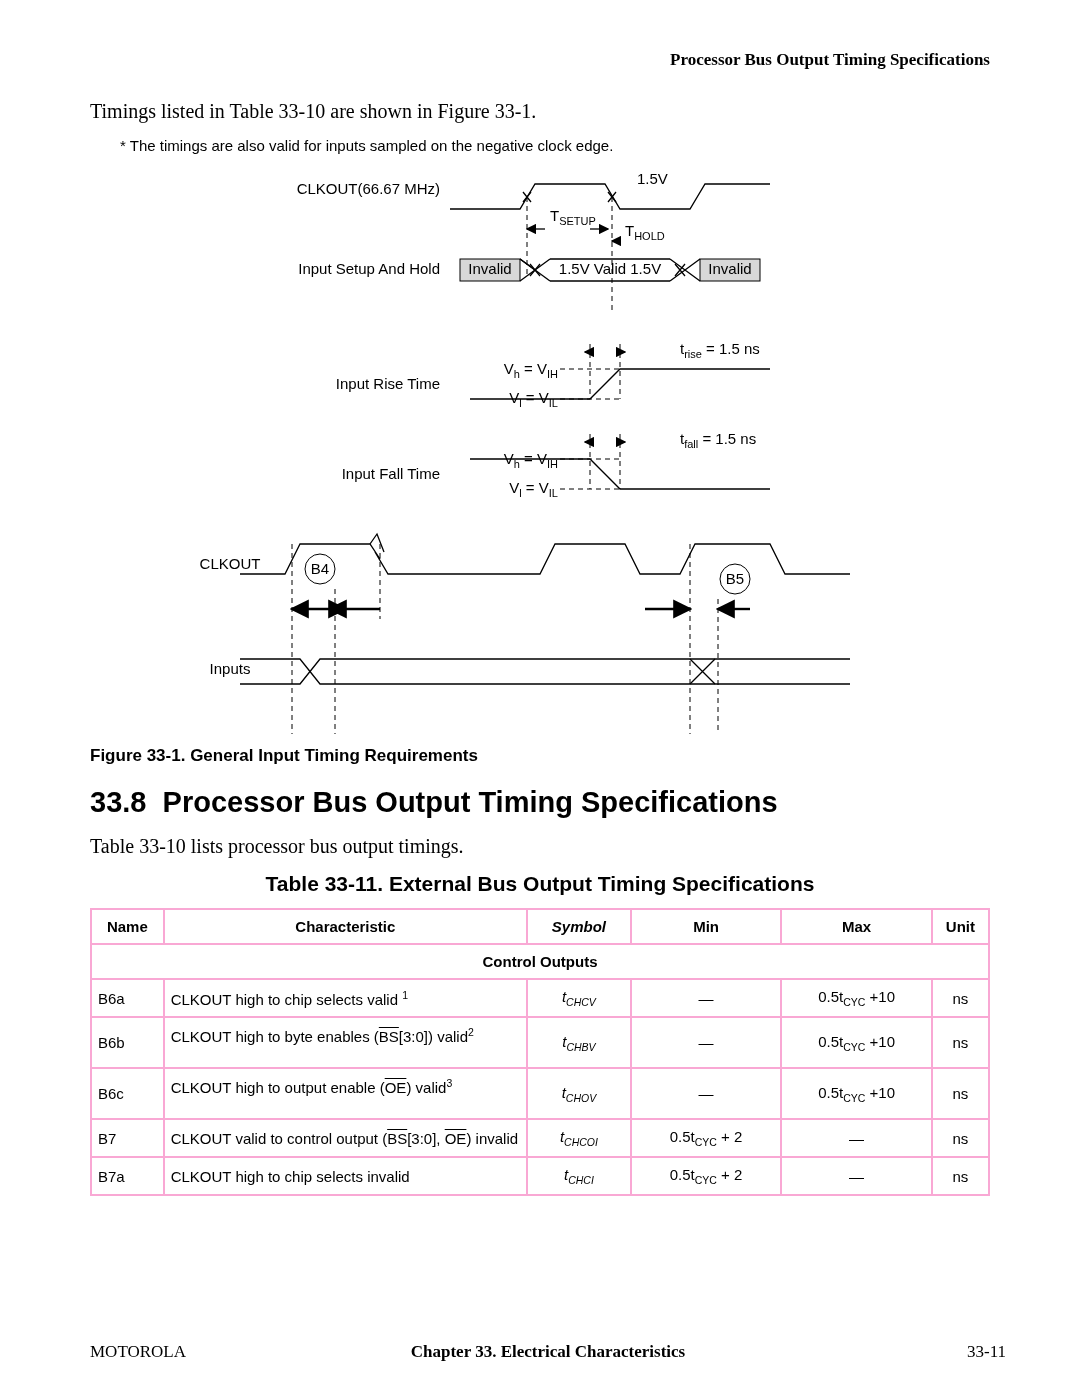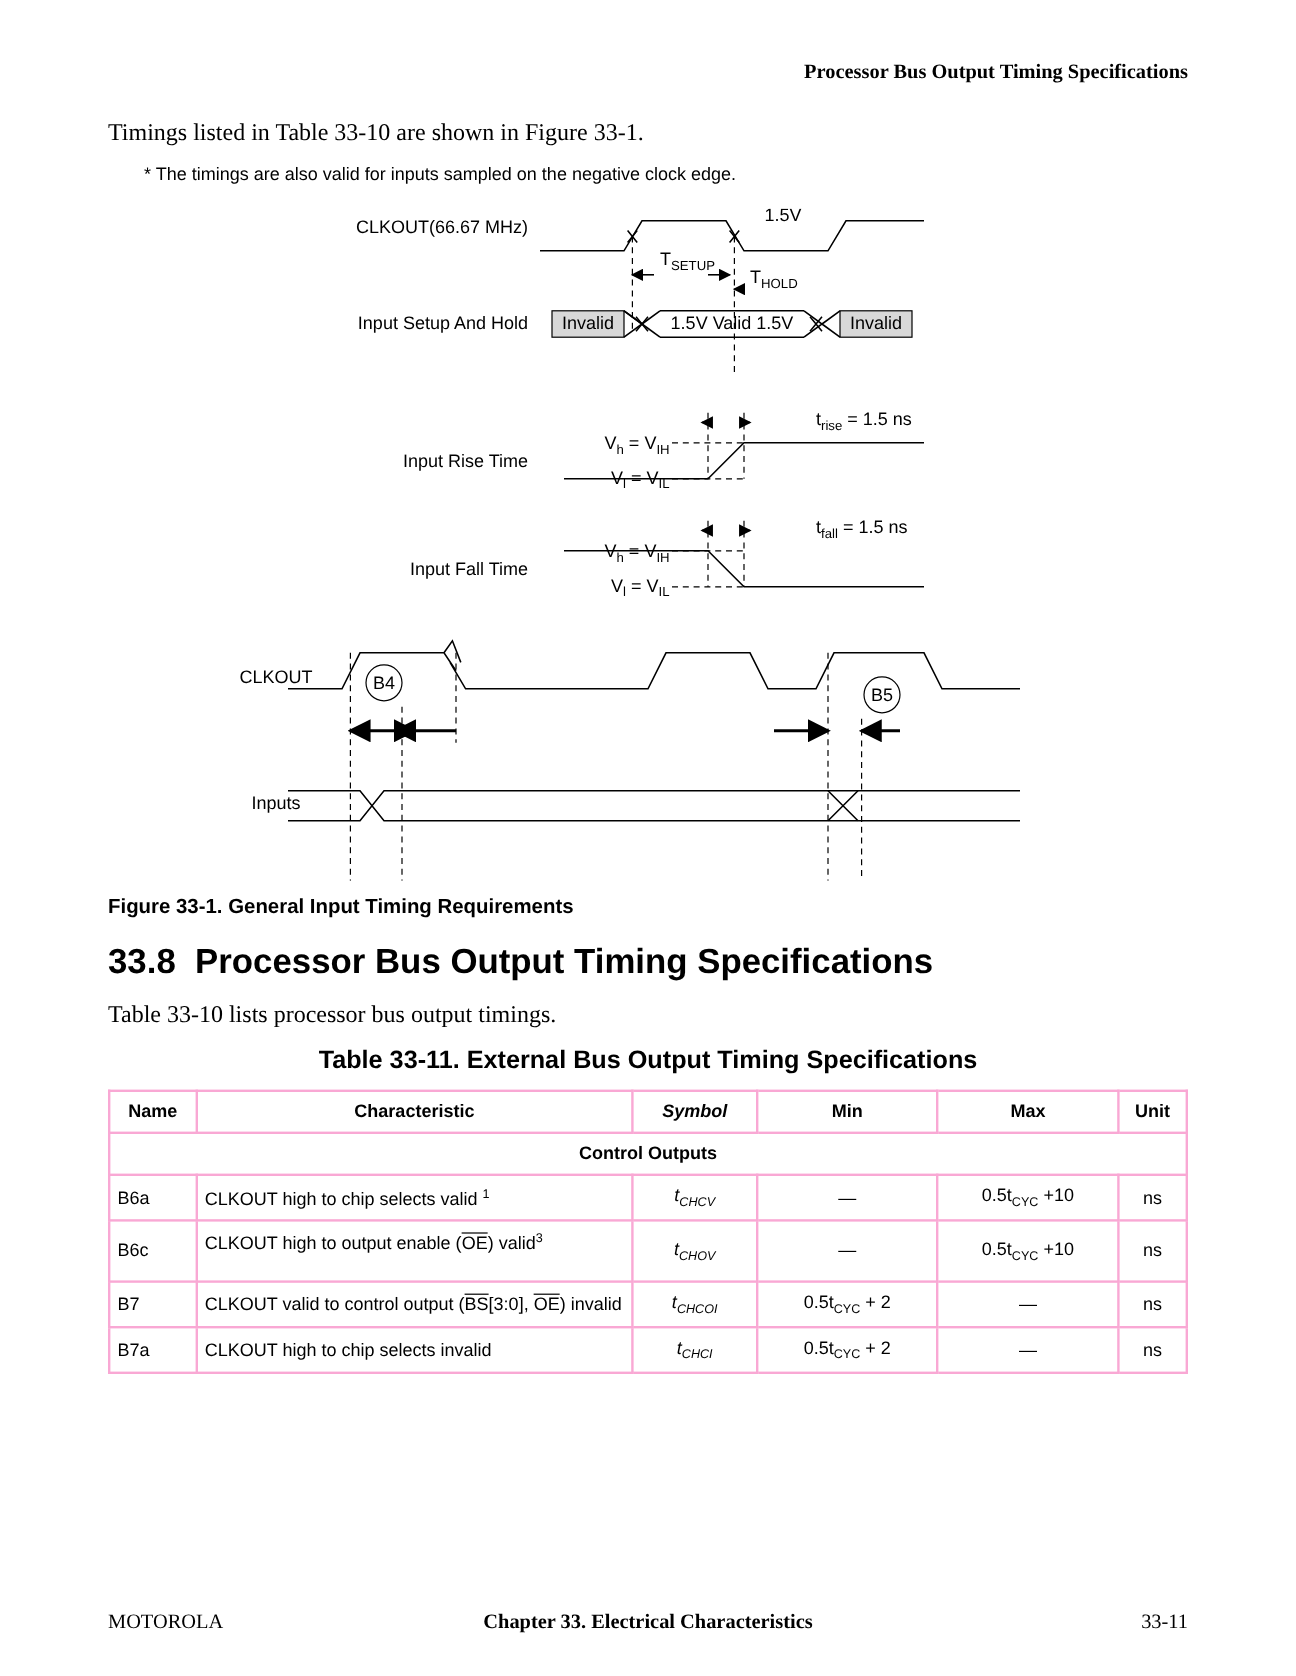--- a/index.html
+++ b/index.html
@@ -77,21 +77,21 @@
   .col-min  { width: 145px; text-align: center; }
   .col-max  { width: 145px; text-align: center; }
   .col-unit { width: 55px;  text-align: center; }
   sub { font-size: 0.7em; }
   sup { font-size: 0.7em; }
   .overline { text-decoration: overline; }
   .page-footer {
     position: absolute;
     bottom: 35px;
     left: 90px;
-    right: 90px;
+    right: 74px;
     font-size: 17px;
   }
   .page-footer .left { float: left; }
   .page-footer .center {
     position: absolute;
     left: 0; right: 0;
     text-align: center;
     font-weight: bold;
   }
   .page-footer .right { float: right; margin-left: 10px; }
@@ -240,20 +240,32 @@
         <span>CLKOUT high to chip selects valid </span><sup>1</sup>
       </td>
       <td class="col-sym">t<sub>CHCV</sub></td>
       <td class="col-min">—</td>
       <td class="col-max">
         <span>0.5t</span><sub>CYC</sub><span> +10</span>
       </td>
       <td class="col-unit">ns</td>
     </tr>
 
+    <tr>
+      <td class="col-name">B6b</td>
+      <td class="col-char" style="padding-bottom:22px;">
+        <span>CLKOUT high to byte enables (</span><span class="overline">BS</span><span>[3:0]) valid</span><sup>2</sup>
+      </td>
+      <td class="col-sym">t<sub>CHBV</sub></td>
+      <td class="col-min">—</td>
+      <td class="col-max">
+        <span>0.5t</span><sub>CYC</sub><span> +10</span>
+      </td>
+      <td class="col-unit">ns</td>
+    </tr>
 
     <tr>
       <td class="col-name">B6c</td>
       <td class="col-char" style="padding-bottom:22px;">
         <span>CLKOUT high to output enable (</span><span class="overline">OE</span><span>) valid</span><sup>3</sup>
       </td>
       <td class="col-sym">t<sub>CHOV</sub></td>
       <td class="col-min">—</td>
       <td class="col-max">
         <span>0.5t</span><sub>CYC</sub><span> +10</span>

